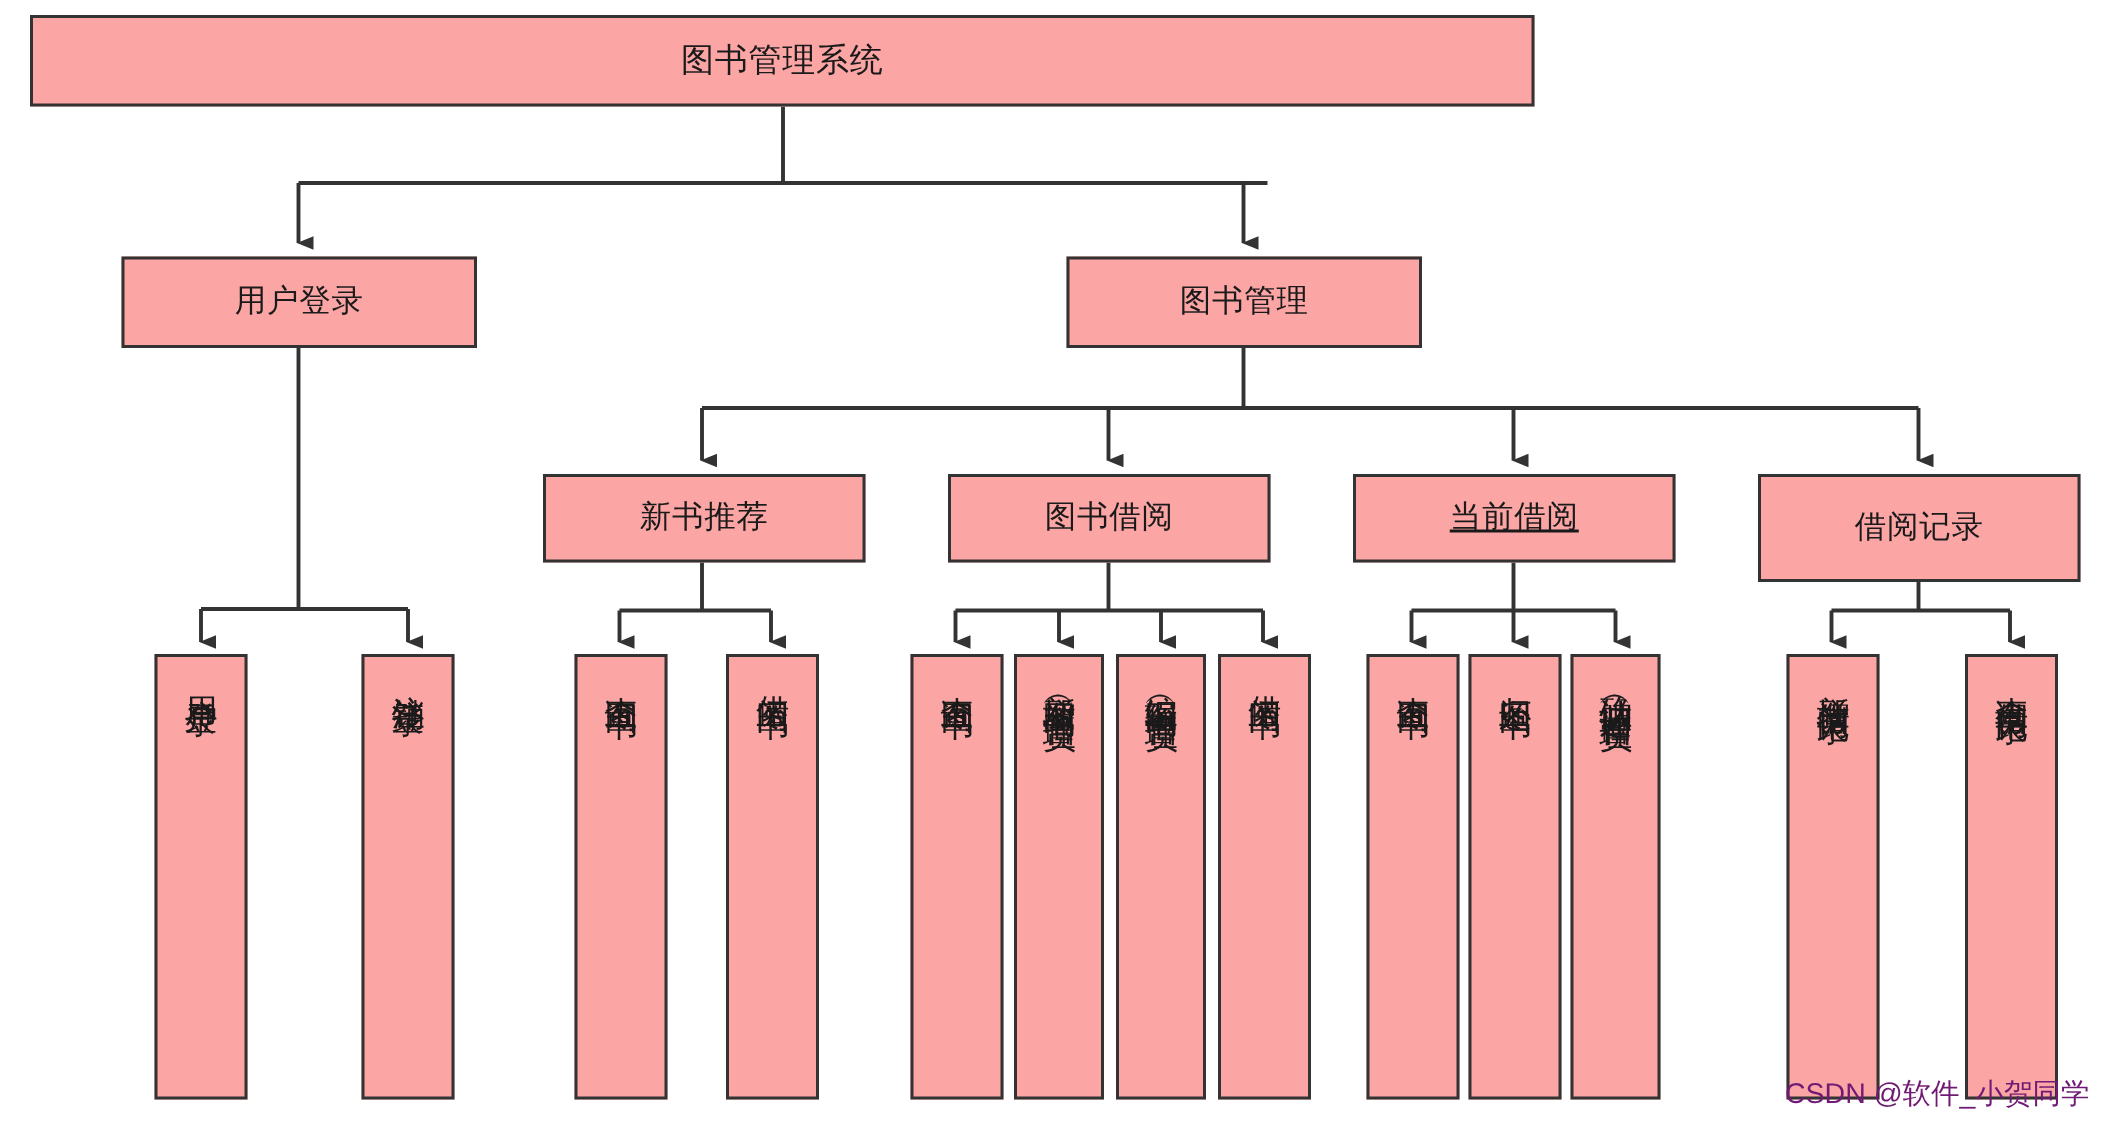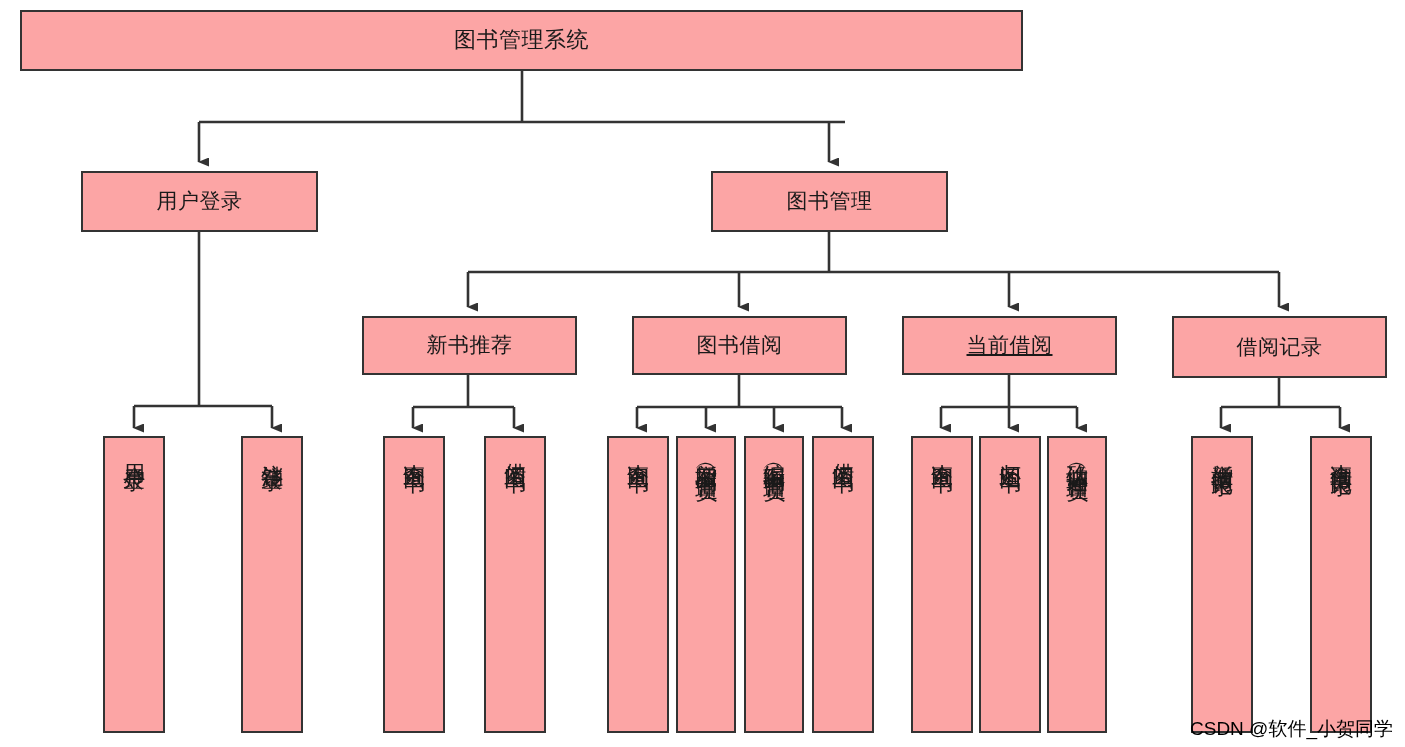--- a/index.html
+++ b/index.html
@@ -67,21 +67,21 @@
     white-space: nowrap;
     height: auto;
     max-height: 278px;
   }
   .node.vert.tall .node-label {
     max-height: 285px;
   }
   .watermark {
     position: absolute;
     font-size: 19px;
-    color: #000000;
+    color: #701a75;
     white-space: nowrap;
     z-index: 3;
     font-family: "Liberation Sans", "DejaVu Sans", sans-serif;
   }
 </style>
 </head>
 <body>
 
 <div id="canvas">
 
@@ -152,21 +152,21 @@
   </div>
 
   <div class="node horiz" style="left:362px; top:316px; width:215px; height:59px;">
     <span class="node-label">新书推荐</span>
   </div>
 
   <div class="node horiz" style="left:902px; top:316px; width:215px; height:59px;text-decoration:underline;">
     <span class="node-label">当前借阅</span>
   </div>
 
-  <div class="node horiz" style="left:1172px; top:316px; width:215px; height:62px;">
+  <div class="node horiz" style="left:1172px; top:316px; width:215px; height:72px;">
     <span class="node-label">借阅记录</span>
   </div>
 
   <div class="node vert" style="left:103px; top:436px; width:62px; height:297px;">
     <span class="node-label">用户登录</span>
   </div>
 
   <div class="node vert" style="left:241px; top:436px; width:62px; height:297px;">
     <span class="node-label">注销登录</span>
   </div>

